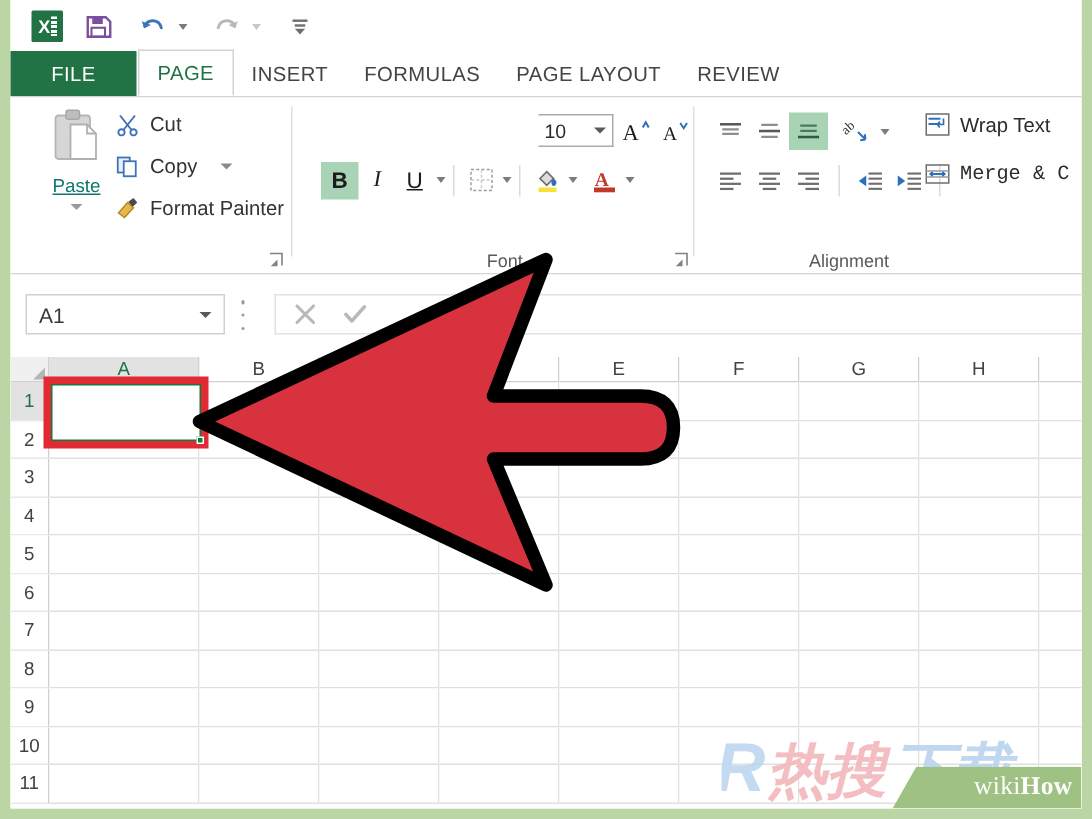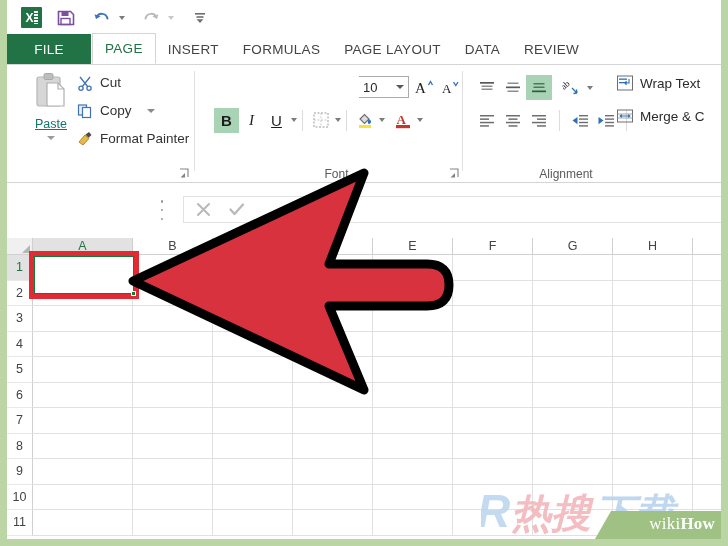--- a/index.html
+++ b/index.html
@@ -177,21 +177,21 @@
   }
   .abtn.on { background: #a9d3b5; }
   .wrapbtn {
     position: absolute; left: 150px; top: 9px;
     display: flex; align-items: center; gap: 6px;
     font-size: 13.5px; color: #2b2b2b; white-space: nowrap;
   }
   .mergebtn {
     position: absolute; left: 150px; top: 42px;
     display: flex; align-items: center; gap: 6px;
-    font-size: 13.5px; color: #2b2b2b; white-space: nowrap;
+    font-size: 13.5px; color: #2b2b2b; white-space: nowrap; font-family: Liberation Mono, monospace;
   }
 
   
   .fbar {
     position: absolute; left: 0; top: 183px;
     width: 714px; height: 55px; background: #ffffff;
   }
   .namebox {
     position: absolute; left: 10px; top: 13px;
     width: 133px; height: 27px;
@@ -331,21 +331,20 @@
       </svg>
     </div>
   </div>
 
   <div class="tabs">
     <div class="tab file">FILE</div>
     <div class="tab active">PAGE</div>
     <div class="tab">INSERT</div>
     <div class="tab">FORMULAS</div>
     <div class="tab">PAGE LAYOUT</div>
-    <div class="tab">DATA</div>
     <div class="tab">REVIEW</div>
   </div>
 
   <div class="ribbon">
 
     <div class="rgroup" id="g-clipboard">
       <div class="paste-btn">
         <svg width="40" height="44" viewBox="0 0 40 44">
           <rect x="6" y="6" width="23" height="29" rx="2" fill="#d6d6d6" stroke="#b5b5b5" stroke-width="1.2"></rect>
           <rect x="13" y="2.5" width="9" height="6" rx="1.5" fill="#bdbdbd" stroke="#a8a8a8" stroke-width="1"></rect>
@@ -542,20 +541,24 @@
           <path d="M4.5 9 h9 M5.8 7.6 L4.2 9 L5.8 10.4 M12.2 7.6 L13.8 9 L12.2 10.4" stroke="#2c6fbb" stroke-width="1.2" fill="none"></path>
         </svg>
         <span>Merge &amp; C</span>
       </div>
 
       <div class="rgroup-label" style="width:200px;left:0">Alignment</div>
     </div>
   </div>
 
   <div class="fbar">
+    <div class="namebox">
+      <span>A1</span>
+      <span class="combo-caret"></span>
+    </div>
     <div class="fx-dots">
         <i></i>
         <i></i>
         <i></i>
       </div>
     <div class="fbar-btns">
       <svg width="19" height="19" viewBox="0 0 19 19">
         <path d="M4 4 L15 15 M15 4 L4 15" stroke="#b9b9b9" stroke-width="2.1" fill="none" stroke-linecap="round"></path>
       </svg>
       <svg width="19" height="19" viewBox="0 0 19 19">

